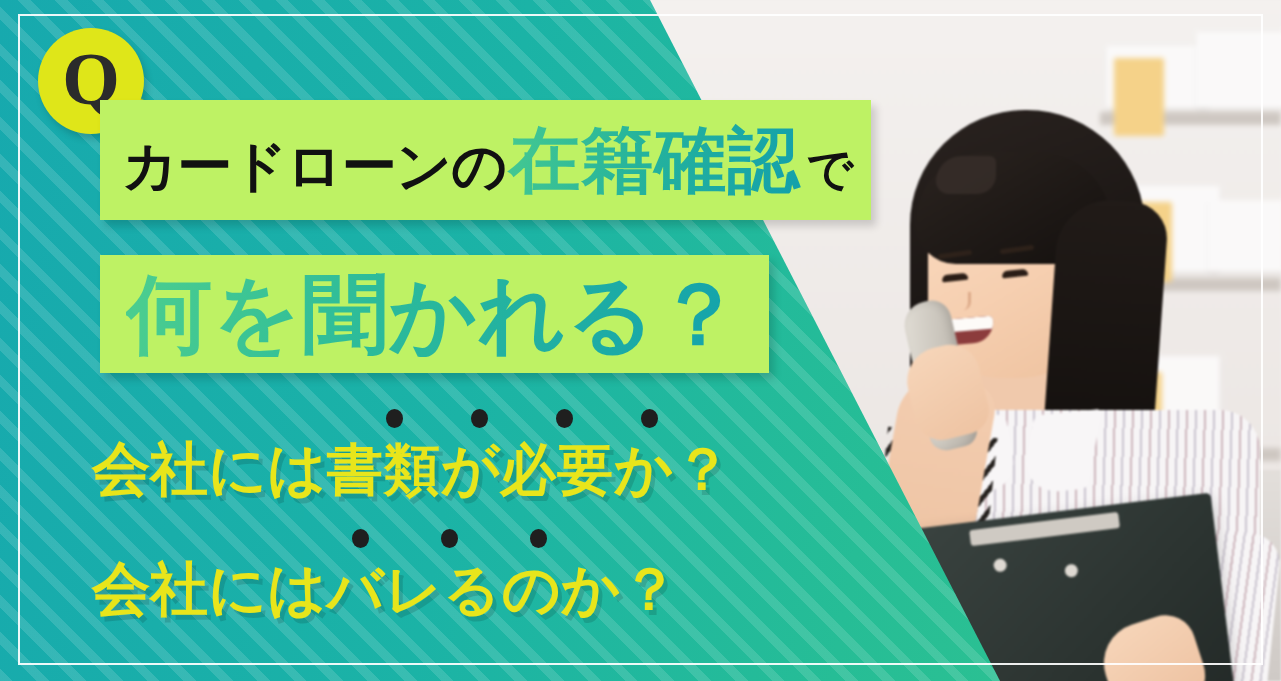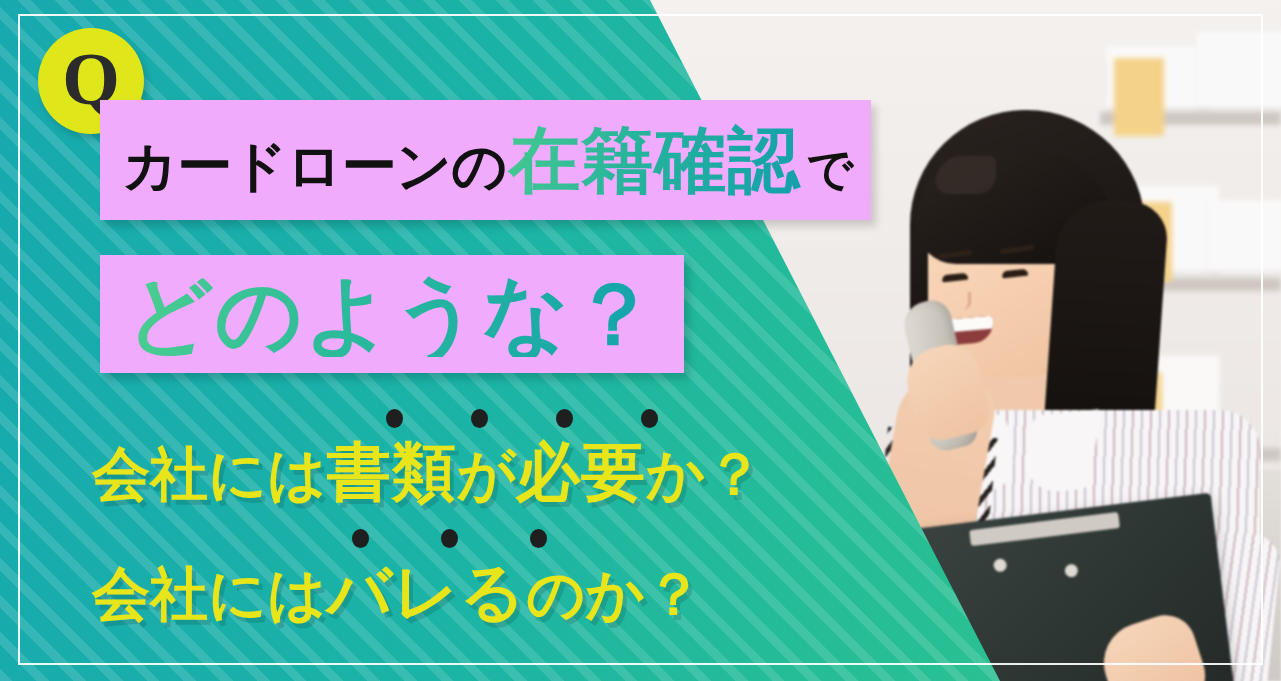--- a/index.html
+++ b/index.html
@@ -253,21 +253,21 @@
     border-left: 30px solid #dfe619;
     border-bottom: 26px solid transparent;
     border-top: 4px solid transparent;
     transform: rotate(14deg);
     filter: drop-shadow(2px 4px 4px rgba(0,0,0,.15));
   }
 
   
   .wbox {
     position: absolute;
-    background: #f0abfc;
+    background: #bef264;
     box-shadow: 5px 6px 8px rgba(0,0,0,.16);
     display: flex; align-items: center;
     white-space: nowrap;
   }
   #wbox1 { left: 100px; top: 100px; height: 120px; padding: 0 18px 0 22px; }
   #wbox2 { left: 100px; top: 255px; height: 118px; padding: 0 26px 0 26px; }
 
   .jp { font-family: "DejaVu Sans", "Liberation Sans", sans-serif; font-weight: 700; }
 
   .line1 { font-size: 55px; letter-spacing: -1px; line-height: 1; }
@@ -294,21 +294,21 @@
   
   .yline {
     position: absolute;
     white-space: nowrap;
     color: #e8e51b;
     text-shadow: 4px 5px 0 rgba(0,0,0,.13);
     line-height: 1;
   }
   #yline3 { left: 92px; top: 440px; font-size: 58px; }
   #yline4 { left: 92px; top: 560px; font-size: 58px; }
-  .yline .big { font-size: 64px; letter-spacing: 1px; }
+  .yline .big { font-size: 56px; letter-spacing: 1px; }
   .yline .sm  { font-size: 58px; }
 
   .dots {
     position: absolute;
     display: flex;
   }
   .dot {
     width: 17px; height: 19px;
     background: #1f1f1f;
     border-radius: 50%;
@@ -390,21 +390,21 @@
     <span class="q-letter">Q</span>
   </div>
 
   <div class="wbox" id="wbox1">
     <span class="jp line1">
       <span class="plain">カードローンの</span><span class="hl jp">在籍確認</span><span class="tail-kana">で</span>
     </span>
   </div>
 
   <div class="wbox" id="wbox2">
-    <span class="jp line2">どのような？</span>
+    <span class="jp line2">何を聞かれる？</span>
   </div>
 
   <div class="dots" id="dots3">
     <span class="dot"></span>
     <span class="dot"></span>
     <span class="dot"></span>
     <span class="dot"></span>
   </div>
   <div class="jp yline" id="yline3">
     <span class="sm">会社には</span><span class="big">書類</span><span class="sm">が</span><span class="big">必要</span><span class="sm">か？</span>

